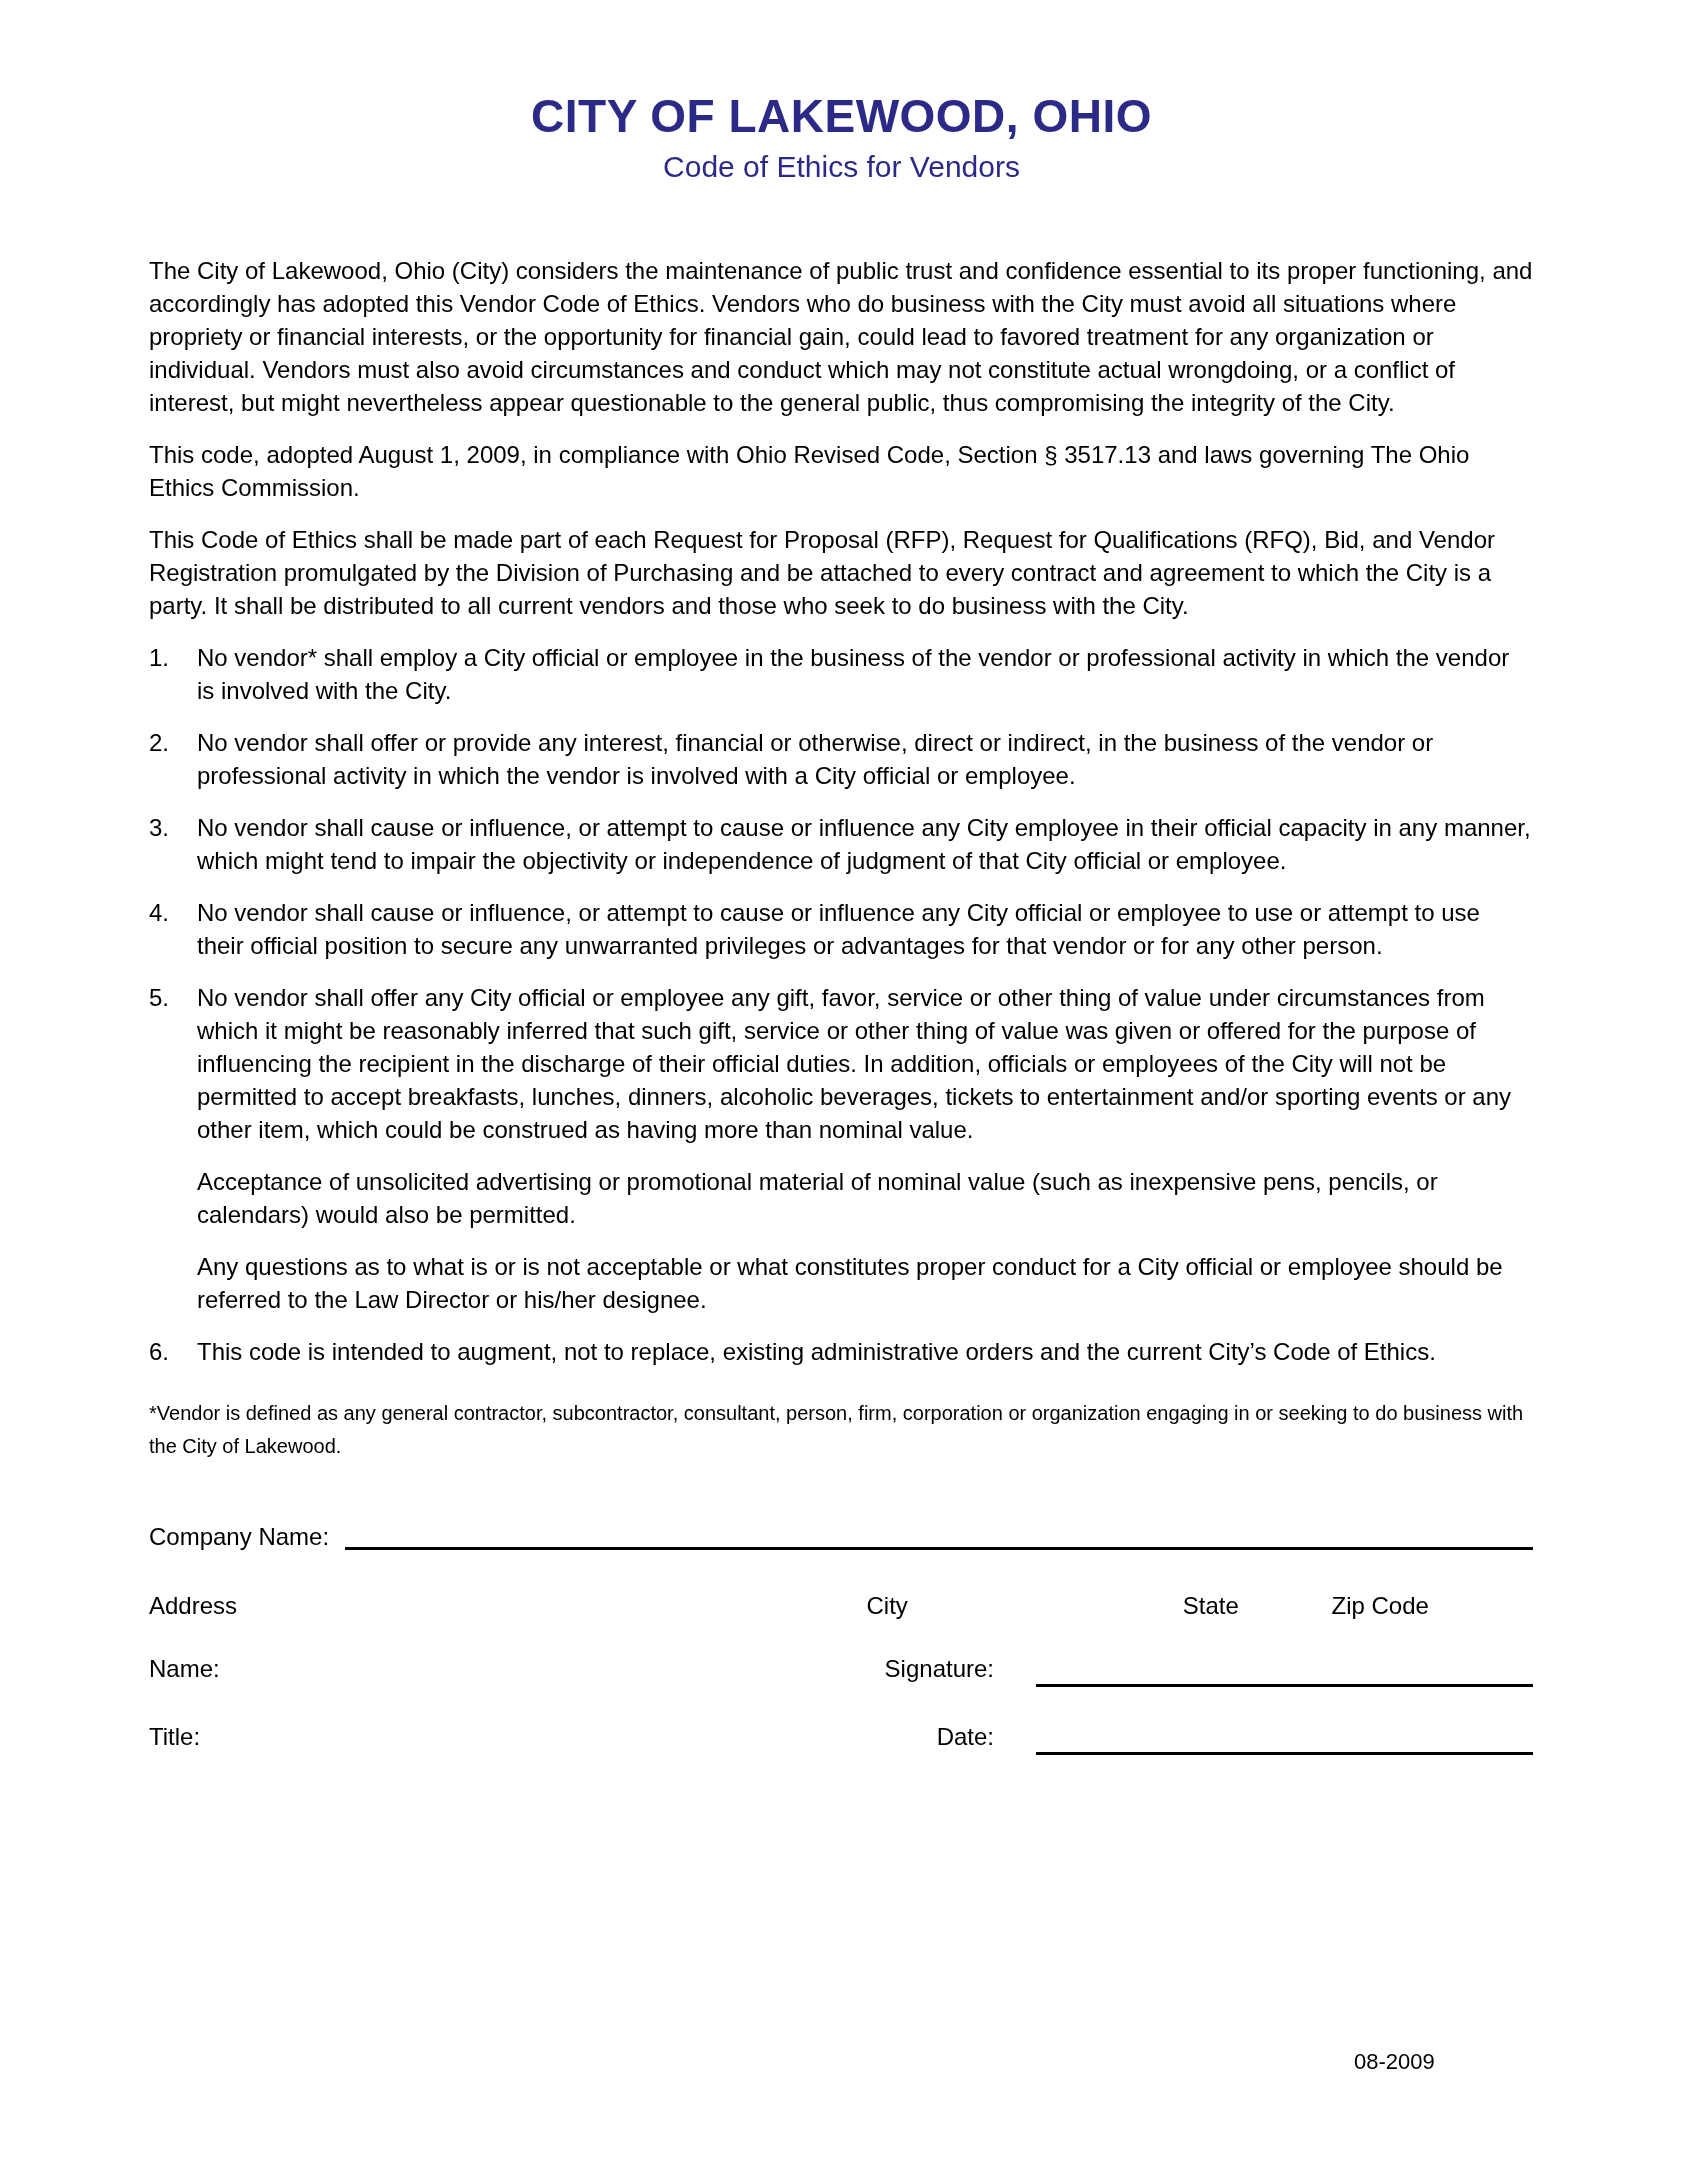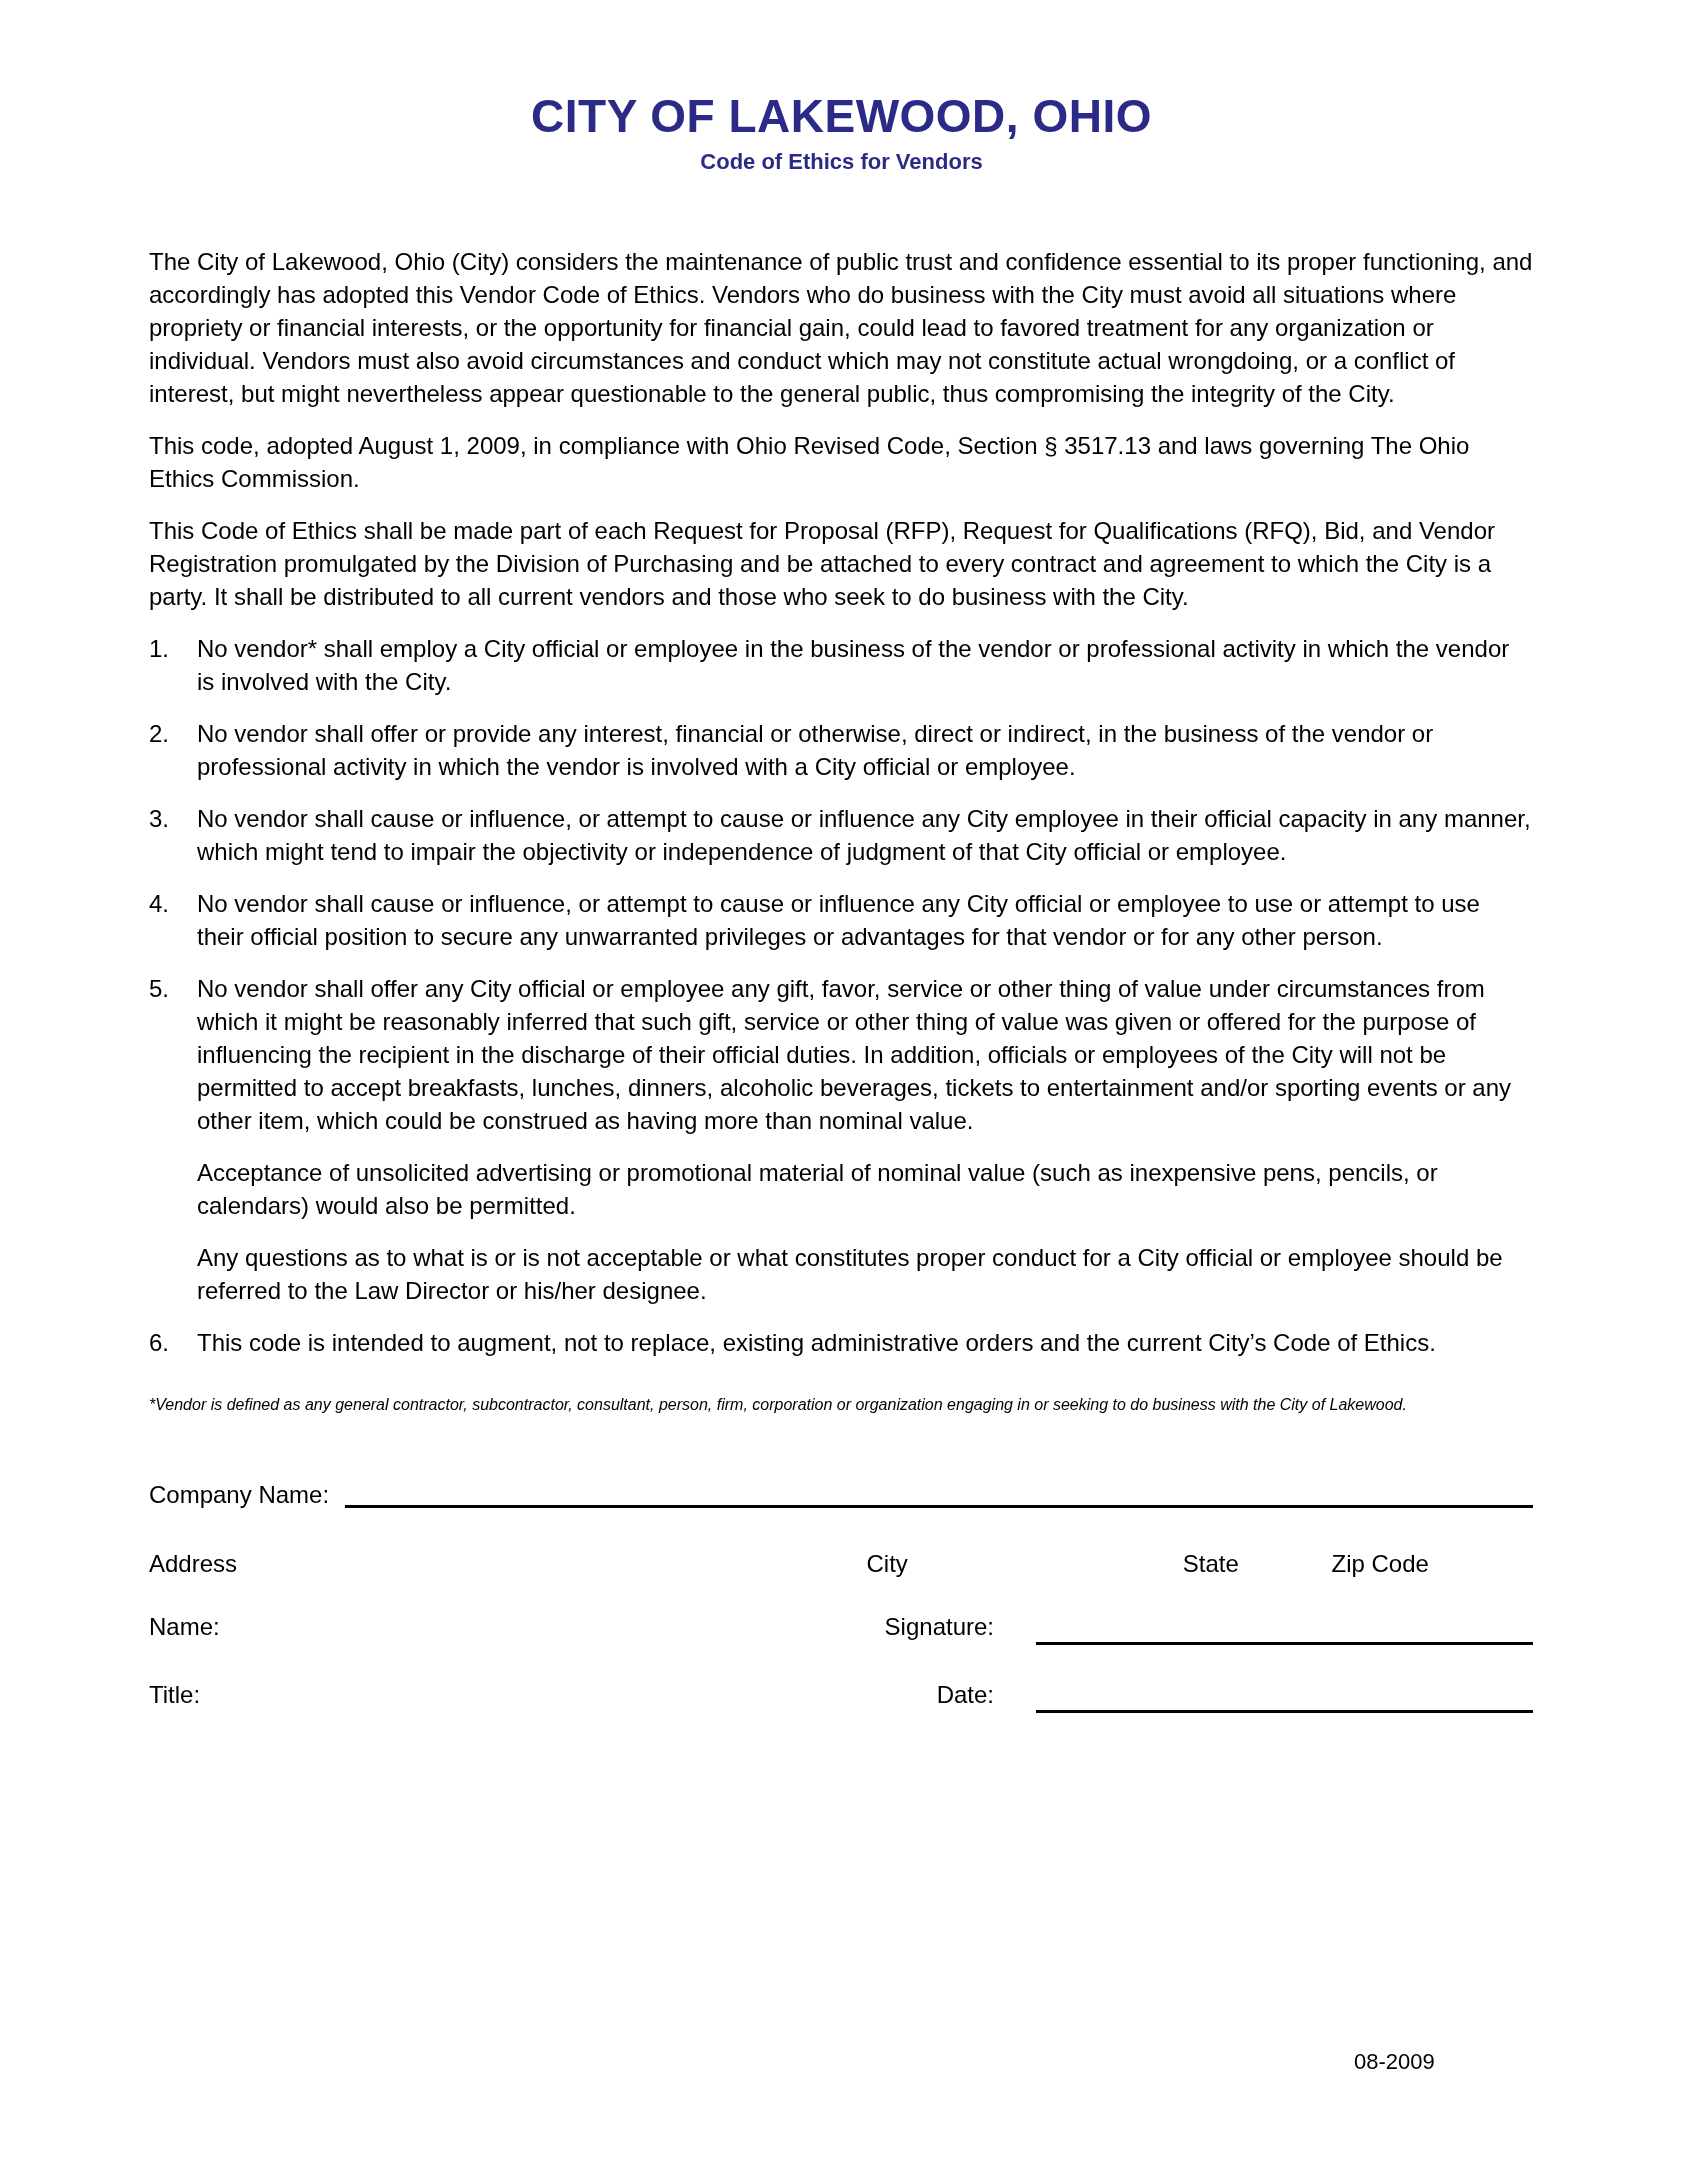--- a/index.html
+++ b/index.html
@@ -8,34 +8,34 @@
     position: relative;
     width: 1683px;
     height: 2178px;
     background: #ffffff;
     font-family: "Liberation Sans", sans-serif;
     color: var(--body-text, #000000);
     overflow: hidden;
   }
   .header { padding-top: 91px; text-align: center; color: var(--heading, #2b2a86); }
   .doc-title { margin: 0; font-size: 46px; font-weight: bold; letter-spacing: 0.5px; line-height: 1.1; }
-  .doc-subtitle { margin: 8px 0 0 0; font-size: 22px; font-weight: bold; line-height: 1.1; }
+  .doc-subtitle { margin: 8px 0 0 0; font-size: 30px; font-weight: normal; line-height: 1.1; }
 
   .content { padding: 0 150px 0 149px; }
   .body-text { margin-top: 71px; font-size: 24px; line-height: 33px; }
 
   p.para { margin: 0 0 19px 0; }
 
   .rules { margin-top: 9px; }
   .rule { display: flex; margin-bottom: 19px; }
   .rule-num { flex: 0 0 48px; }
   .rule-text { flex: 1; }
   .rule-sub { margin: 0 0 19px 48px; }
 
-  .footnote { margin-top: 29px; font-style: italic; font-size: 16px; line-height: 33px; }
+  .footnote { margin-top: 29px; font-size: 20px; line-height: 33px; }
 
   .form-area { font-size: 24px; }
   .fline {
     flex: 1;
     border-bottom: 3px solid var(--line, #000000);
     align-self: flex-end;
     margin-bottom: 2px;
     height: 20px;
   }
   .company-row { display: flex; margin-top: 59px; line-height: 30px; }

